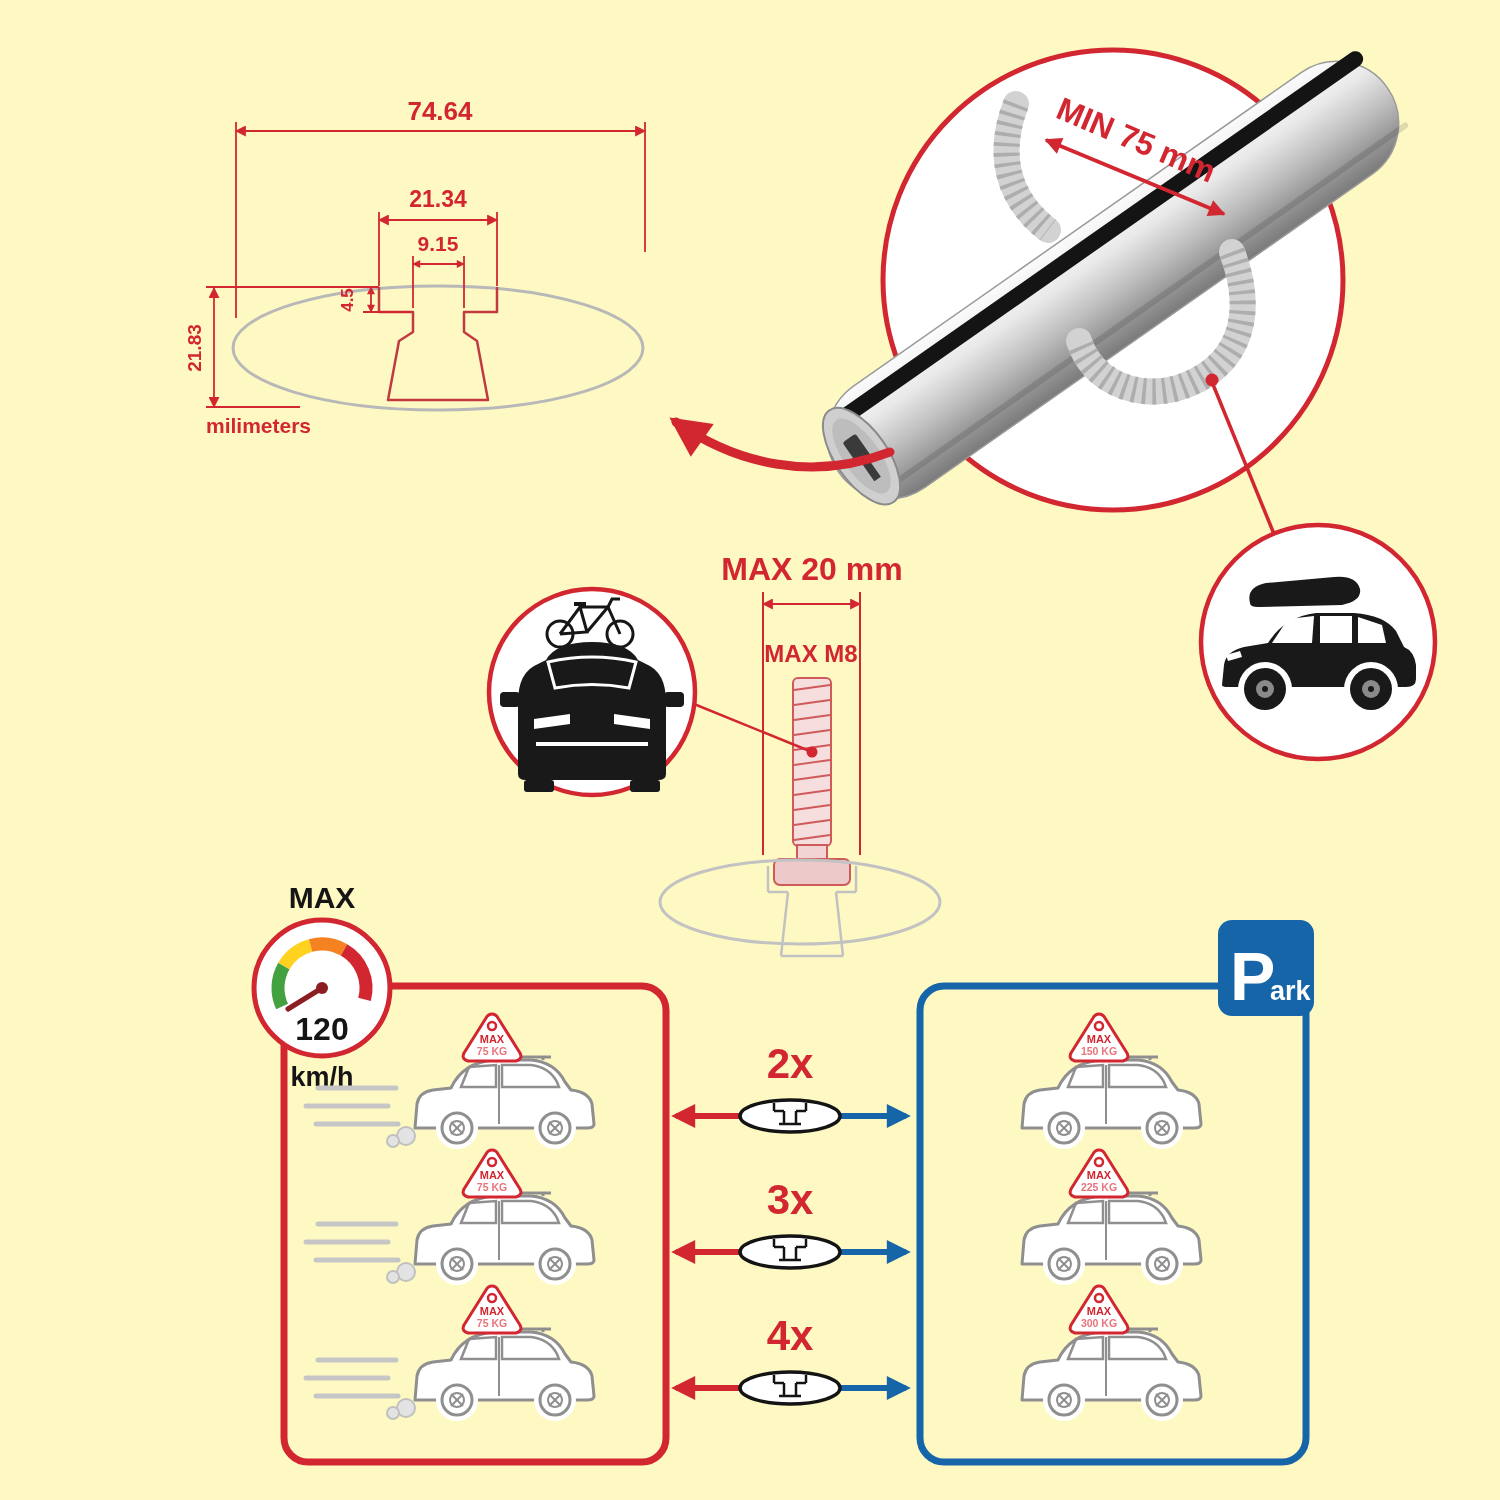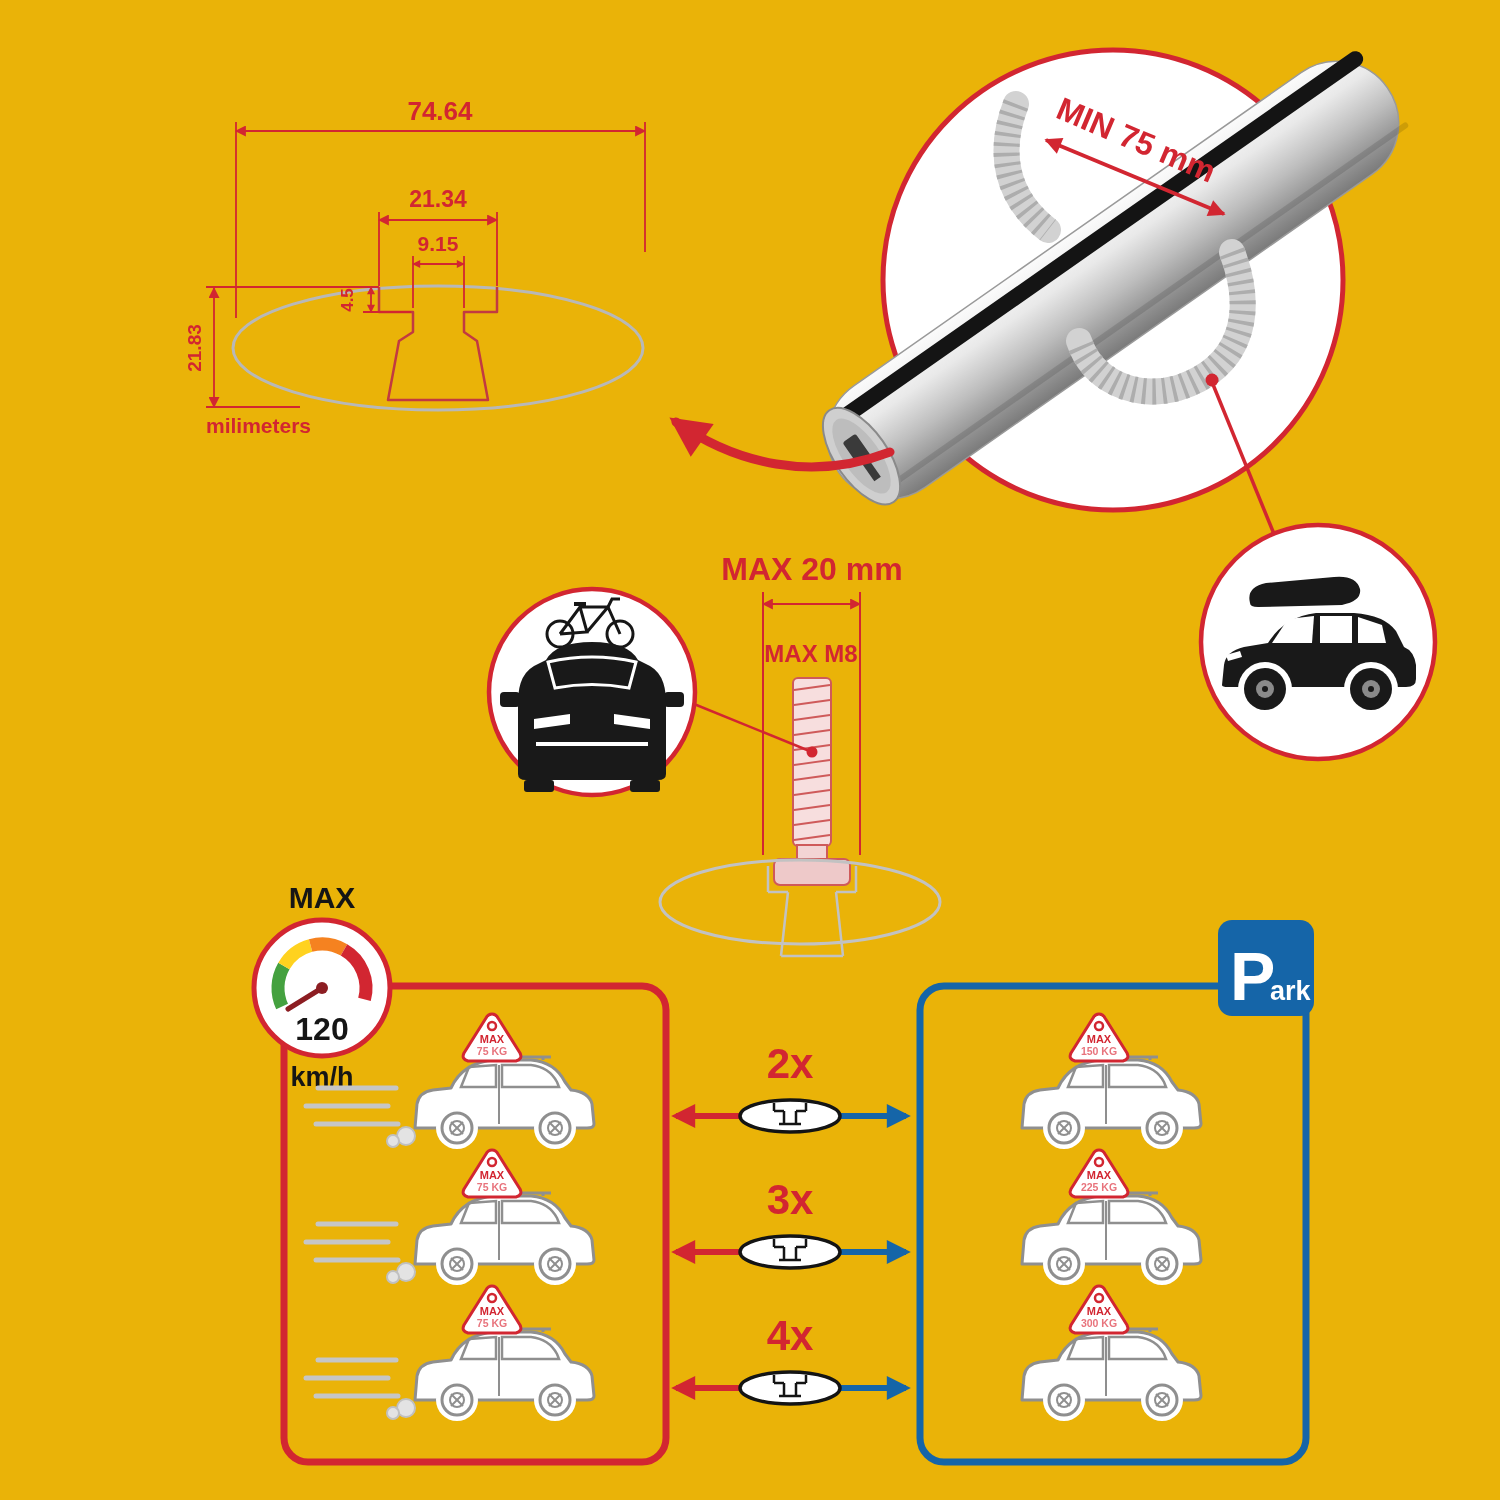--- a/index.html
+++ b/index.html
@@ -1,16 +1,16 @@
 <!DOCTYPE html>
 <html><head>
 <meta charset="utf-8">
 <style>
   html,body{margin:0;padding:0;background:#ffffff;}
-  #stage{position:relative;width:1500px;height:1500px;background:#eab308;overflow:hidden;}
+  #stage{position:relative;width:1500px;height:1500px;background:#fef9c3;overflow:hidden;}
   svg{position:absolute;left:0;top:0;}
   text{font-family:"Liberation Sans","DejaVu Sans",sans-serif;}
   .dim-t{font-weight:bold;fill:#d22631;}
   .red-label{font-weight:bold;fill:#d22631;}
   .black-t{font-weight:bold;fill:#151515;}
   .sign-max{font-weight:bold;fill:#d22631;}
   .sign-load{font-weight:bold;fill:#e8737c;}
   .park-t{font-weight:bold;fill:#ffffff;}
 </style>
 </head>

